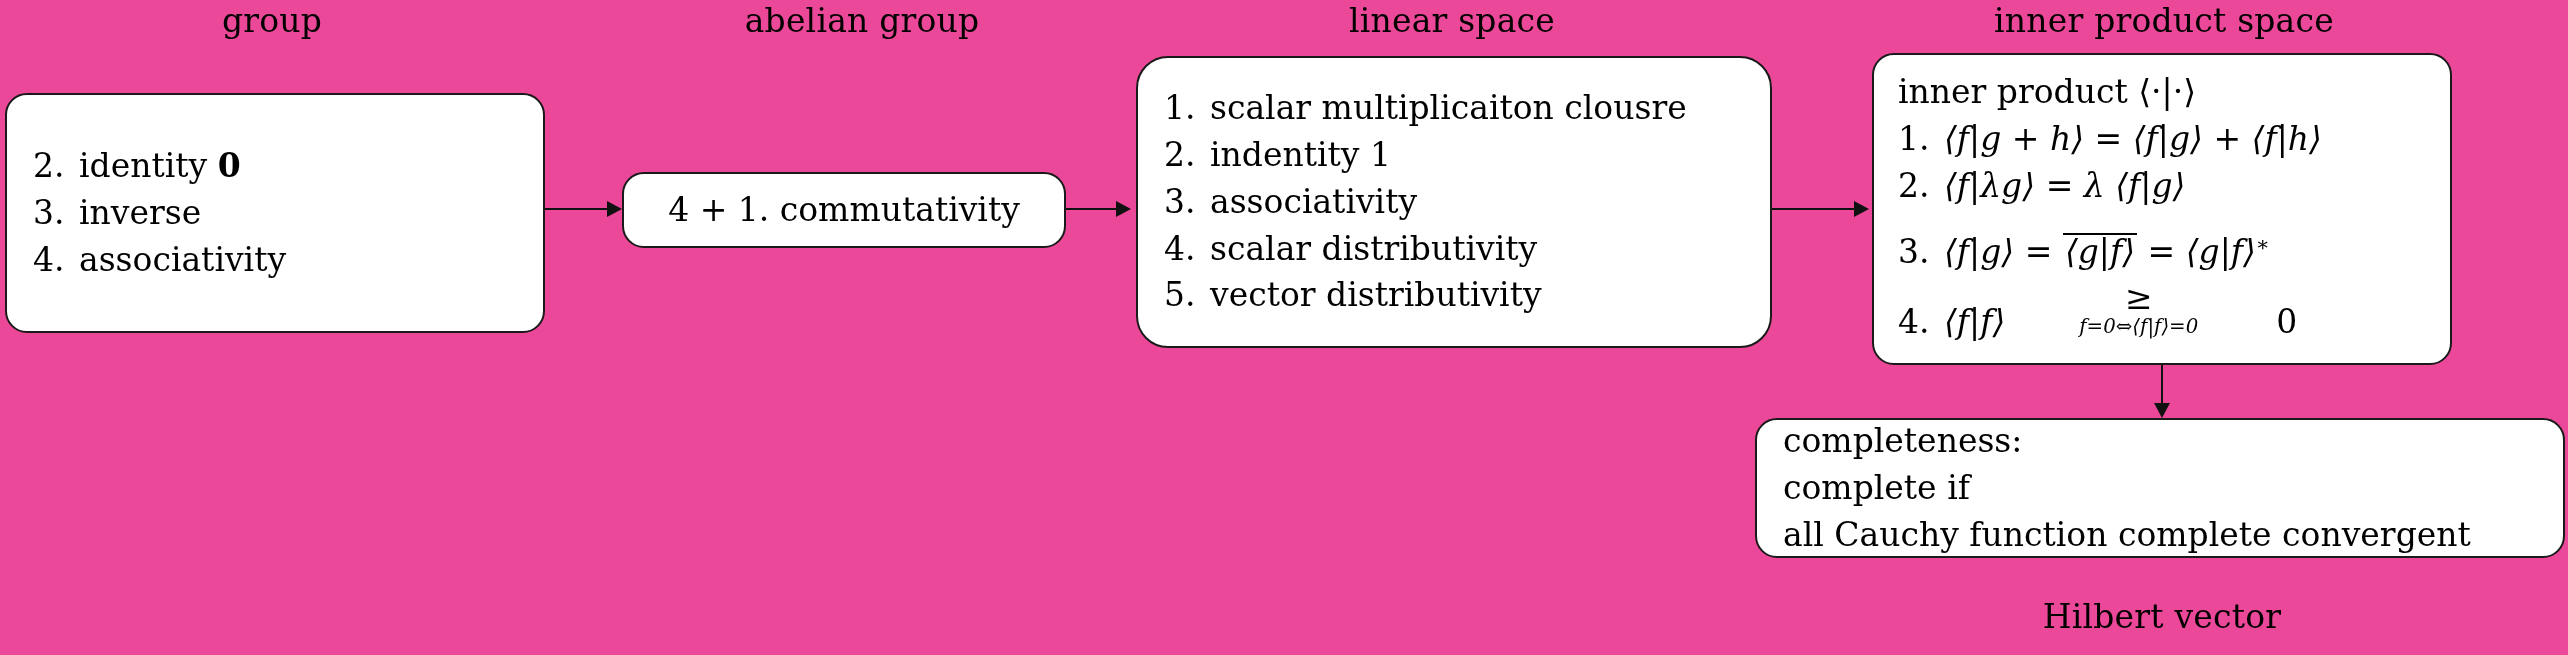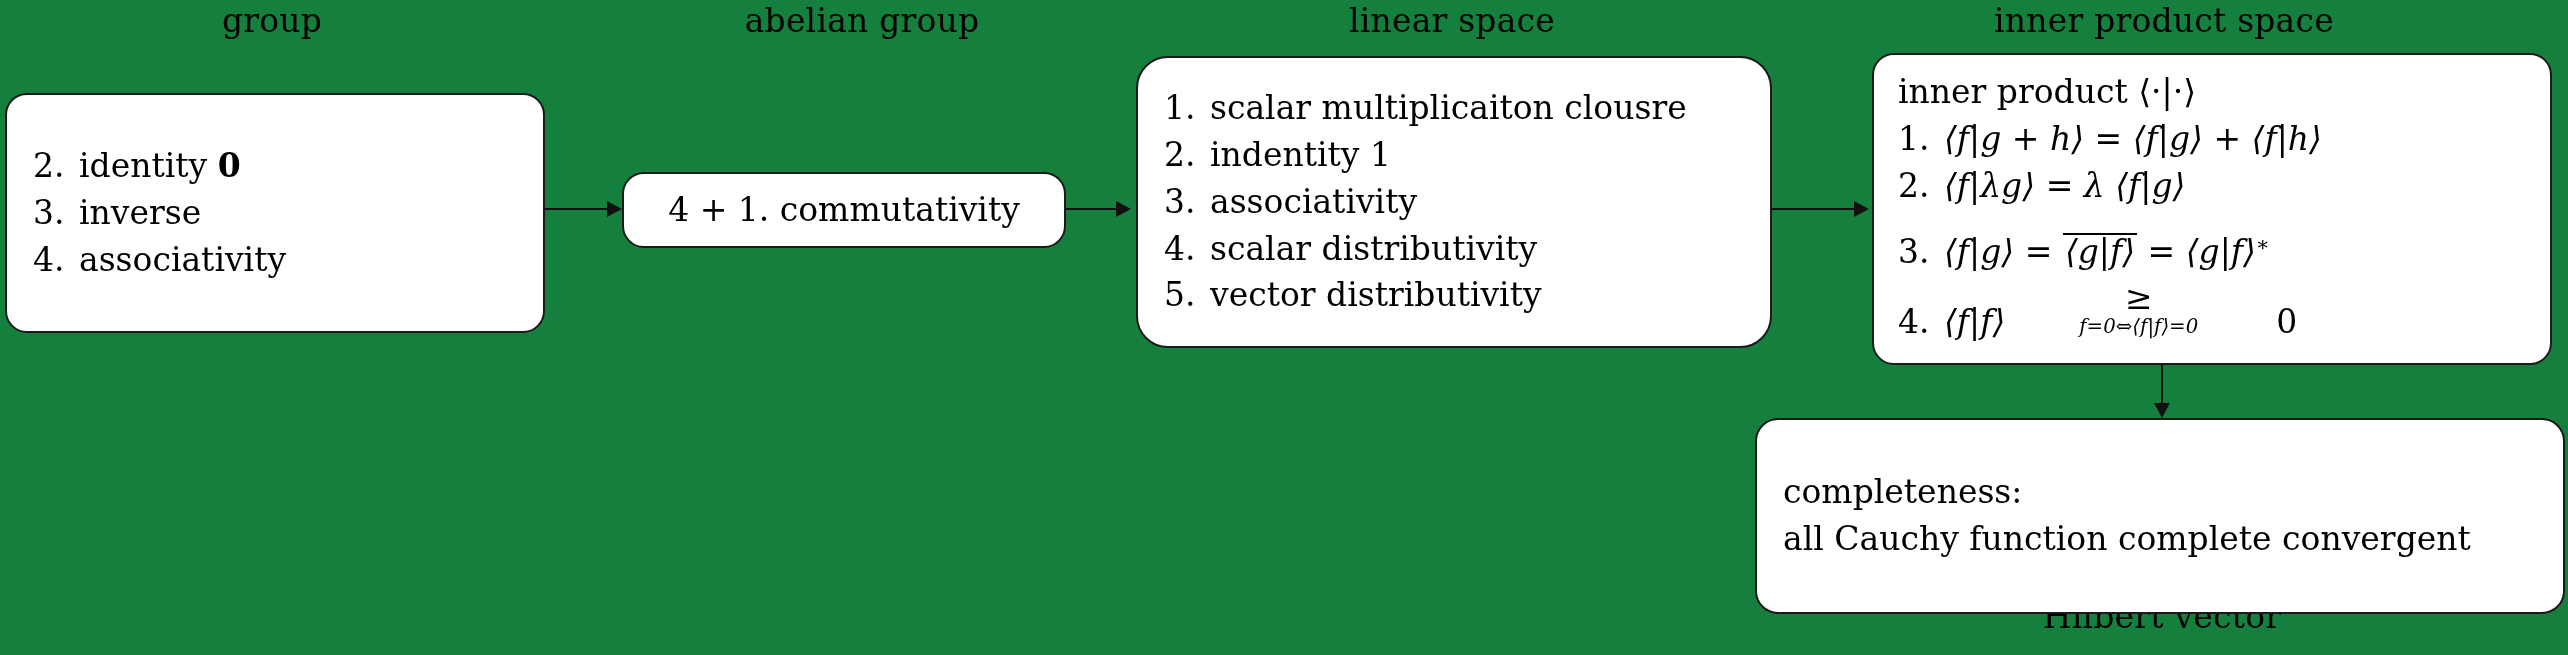--- a/index.html
+++ b/index.html
@@ -9,21 +9,21 @@
     background: #ffffff;
   }
   body {
     font-family: "DejaVu Serif", "Liberation Serif", serif;
     color: #000000;
   }
   #canvas {
     position: relative;
     width: 2568px;
     height: 655px;
-    background: #15803d;
+    background: #ec4899;
     overflow: hidden;
   }
 
   
   .caption {
     position: absolute;
     font-size: 33px;
     line-height: 1;
     white-space: nowrap;
     text-align: center;
@@ -163,21 +163,21 @@
       </div>
       <div class="line">
         <span class="num">5.</span><span>vector distributivity</span>
       </div>
     </div>
   </div>
 
   <div class="conn conn-h" style="left:1772px; top:208px; width:84px;"></div>
   <div class="arrowhead arrow-right" style="left:1854px; top:201px;"></div>
 
-  <div class="node" style="left:1872px; top:53px; width:680px; height:312px;">
+  <div class="node" style="left:1872px; top:53px; width:580px; height:312px;">
     <div class="node-body" style="left:24px; top:14px; transform:none;">
 
       <div class="line">
         <span>inner product </span><span class="ang">⟨·|·⟩</span>
       </div>
 
       <div class="line">
         <span class="num">1.</span><span class="mi">⟨f|g + h⟩</span>
         <span>=</span>
         <span class="mi">⟨f|g⟩ + ⟨f|h⟩</span>
@@ -200,20 +200,21 @@
       <div class="line">
         <span class="num">4.</span><span class="mi">⟨f|f⟩</span><span class="gap-a"></span><span class="stack"><span class="ang">≥</span><span class="sub-cond mi">f=0⇔⟨f|f⟩=0</span></span><span class="gap-b"></span><span>0</span>
       </div>
 
     </div>
   </div>
 
   <div class="conn conn-v" style="left:2161px; top:365px; height:40px;"></div>
   <div class="arrowhead arrow-down" style="left:2154px; top:403px;"></div>
 
-  <div class="node" style="left:1755px; top:418px; width:810px; height:196px;border-radius:23px;">
+  <div class="node" style="left:1755px; top:418px; width:810px; height:140px;">
     <div class="node-body">
       <div class="line">completeness:</div>
+      <div class="line">complete if</div>
       <div class="line">all Cauchy function complete convergent</div>
     </div>
   </div>
 
 </div>
 
 </body></html>

